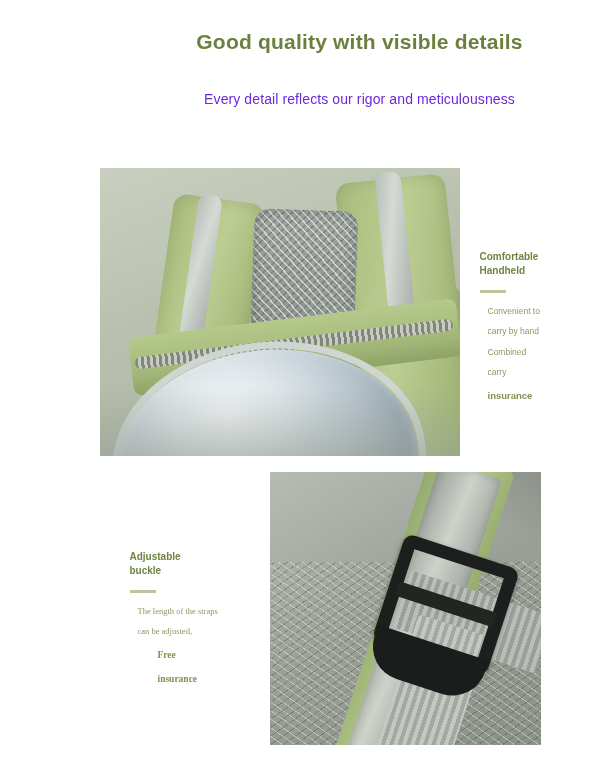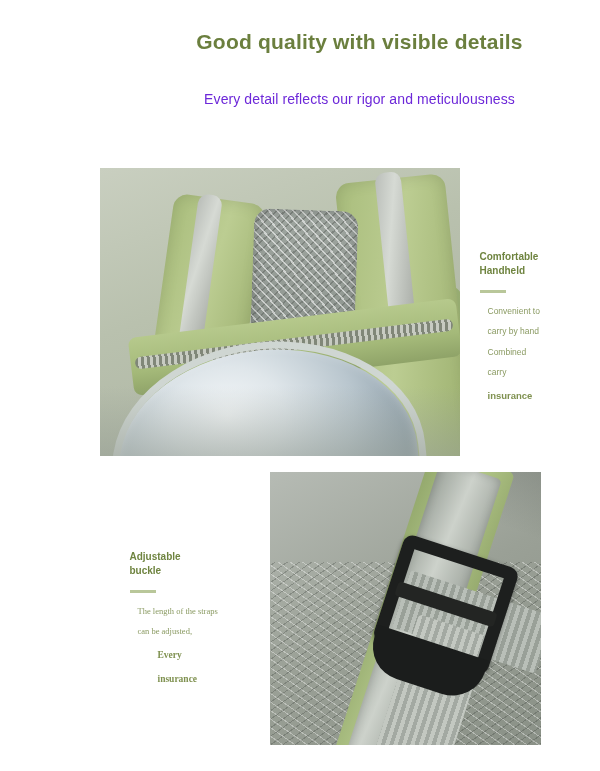--- a/index.html
+++ b/index.html
@@ -299,17 +299,17 @@
   </div>
 
   <div class="callout callout-left">
     <h3>
       <span>Adjustable</span><br>
       <span>buckle</span>
     </h3>
     <div class="rule"></div>
     <p>The length of the straps</p>
     <p>can be adjusted,</p>
-    <p class="strong indent">Every</p>
+    <p class="strong indent">Free</p>
     <p class="strong indent">insurance</p>
   </div>
 
 </div>
 
 </body></html>

